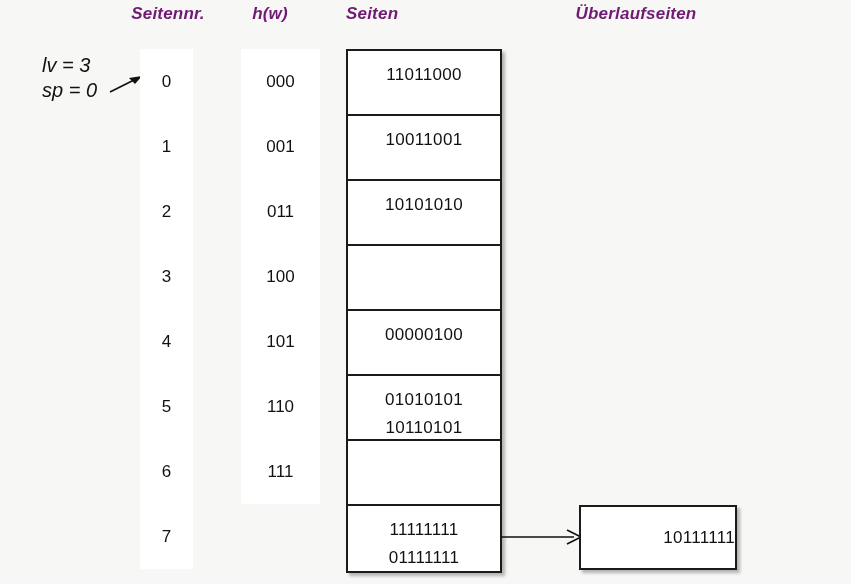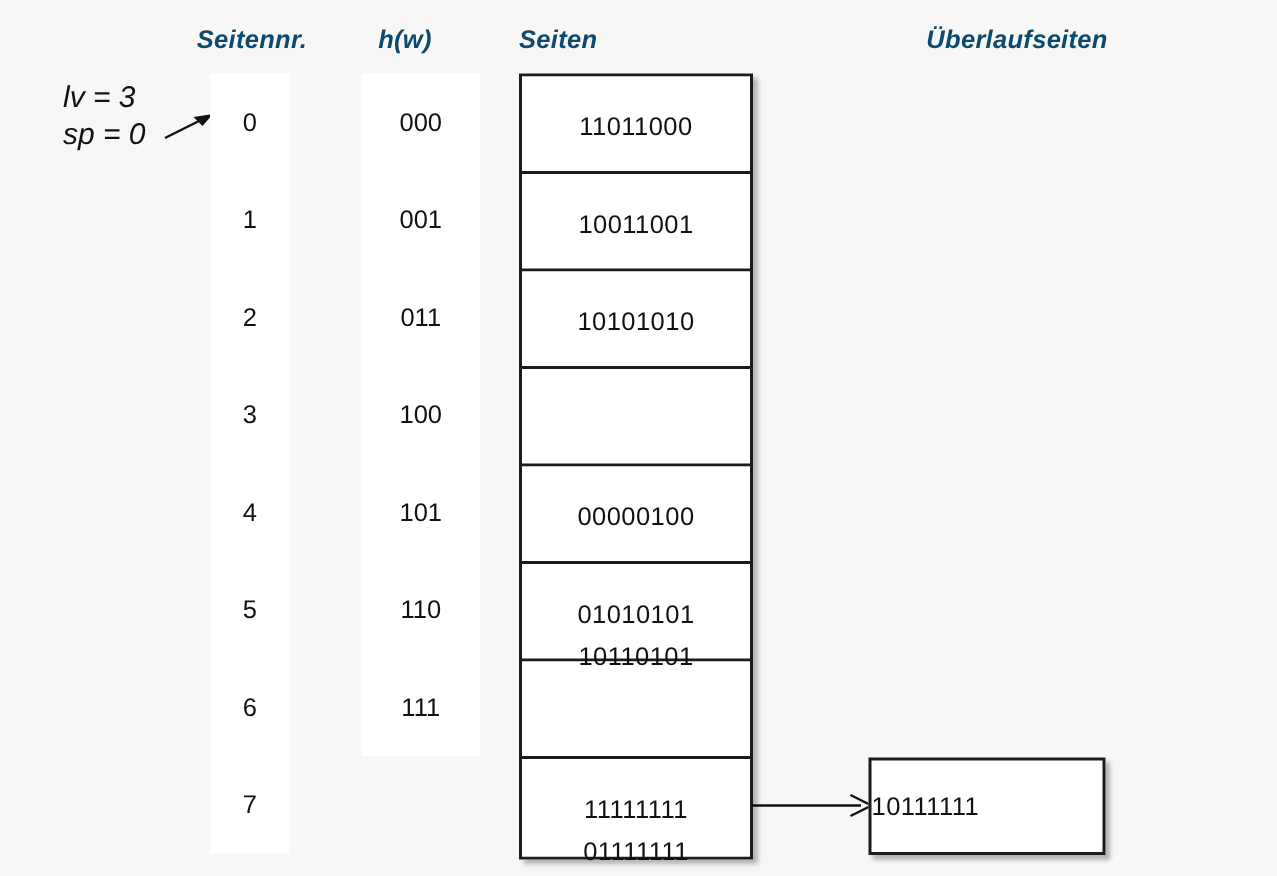--- a/index.html
+++ b/index.html
@@ -21,27 +21,26 @@
   }
 
   
   .col-header {
     position: absolute;
     font-style: italic;
     font-size: 17px;
     font-weight: 600;
     letter-spacing: 0.2px;
     white-space: nowrap;
-    color: #0c4a6e;
-    margin-top: 13px;
+    color: #701a75;
   }
   #hdr-seitennr { left: 124px; top: 4px; width: 88px; text-align: center; }
   #hdr-hw       { left: 230px; top: 4px; width: 80px; text-align: center; }
   #hdr-seiten   { left: 346px; top: 4px; width: 156px; text-align: left; }
-  #hdr-ueberlauf{ left: 599px; top: 4px; width: 158px; text-align: center; }
+  #hdr-ueberlauf{ left: 557px; top: 4px; width: 158px; text-align: center; }
 
   
   #annotation {
     position: absolute;
     left: 42px;
     top: 53px;
     font-style: italic;
     font-size: 20px;
     font-weight: 400;
     line-height: 25px;
@@ -88,21 +87,21 @@
     box-shadow: 3px 3px 3px rgba(0,0,0,0.28);
   }
   .page-row {
     height: 65px;
     box-sizing: border-box;
     border-bottom: 2px solid #1b1b1b;
     display: flex;
     flex-direction: column;
     align-items: center;
     justify-content: flex-start;
-    padding-top: 20px;
+    padding-top: 10px;
     background: #ffffff;
   }
   .page-row:last-child { border-bottom: none; }
   .page-line {
     font-size: 17px;
     font-weight: 500;
     letter-spacing: 0.3px;
     line-height: 28px;
     color: #111111;
   }
@@ -113,21 +112,21 @@
     left: 579px;
     top: 505px;
     width: 158px;
     height: 65px;
     box-sizing: border-box;
     border: 2px solid #1b1b1b;
     background: #ffffff;
     box-shadow: 3px 3px 3px rgba(0,0,0,0.28);
     display: flex;
     align-items: center;
-    justify-content: flex-start;
+    justify-content: flex-end;
   }
   #overflow-box .page-line { line-height: 20px; }
 
   #arrow-overflow {
     position: absolute;
     left: 501px;
     top: 524px;
     width: 82px;
     height: 26px;
   }

